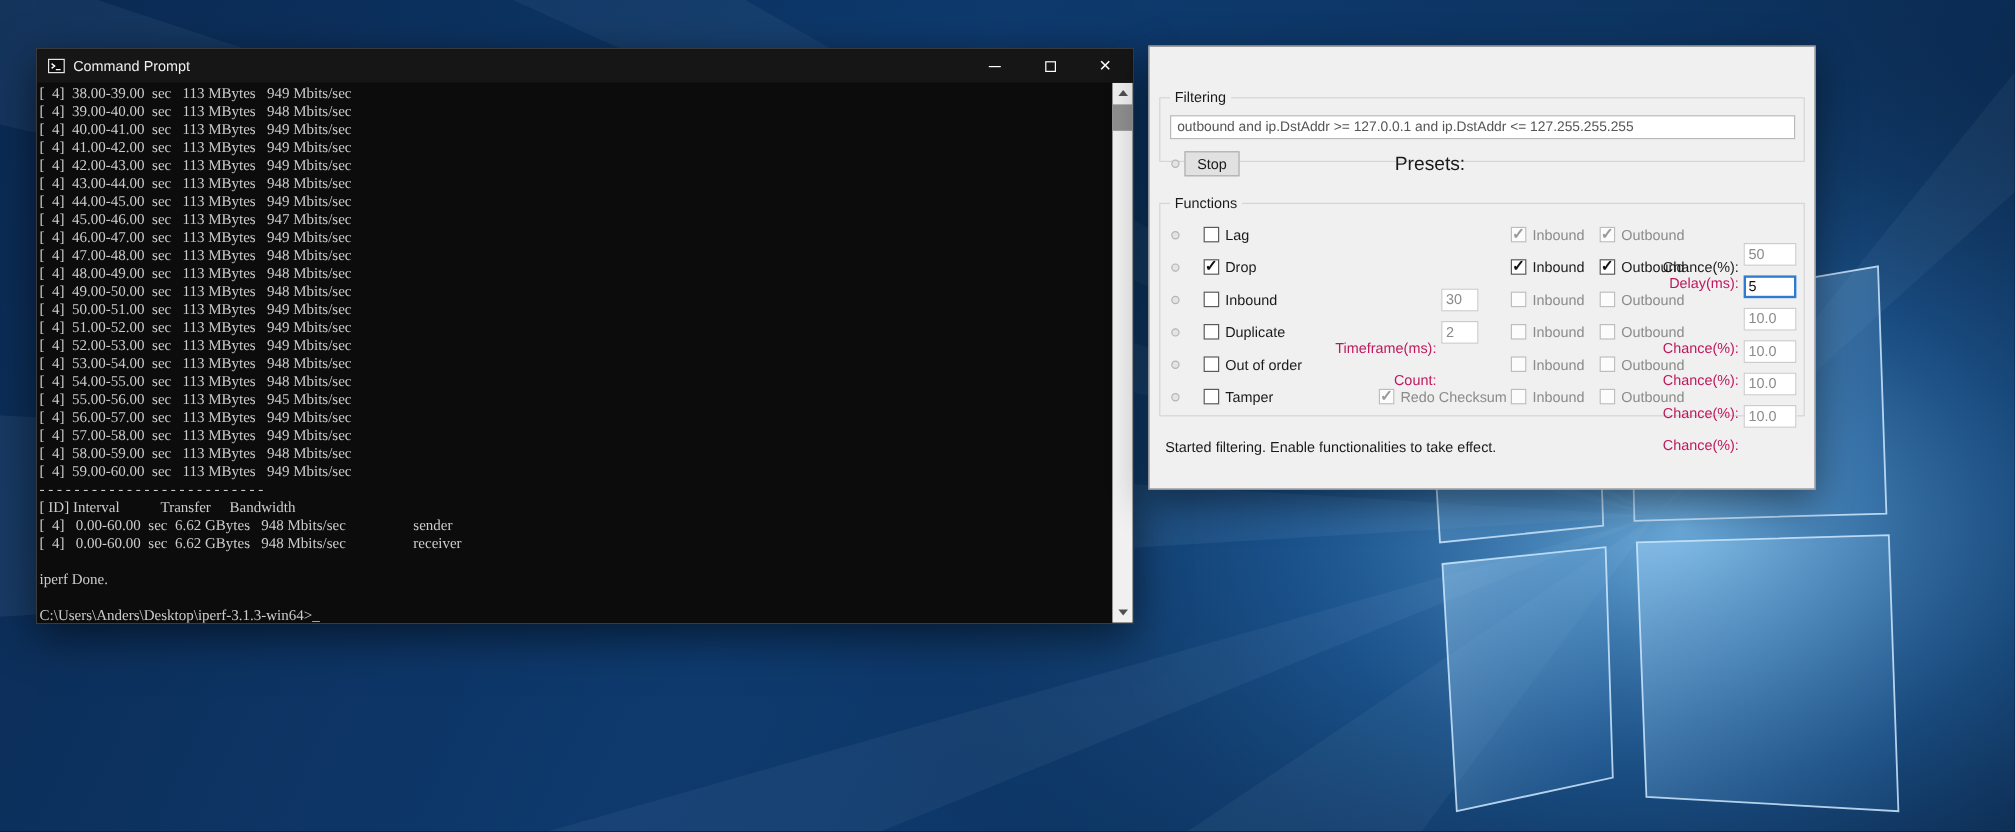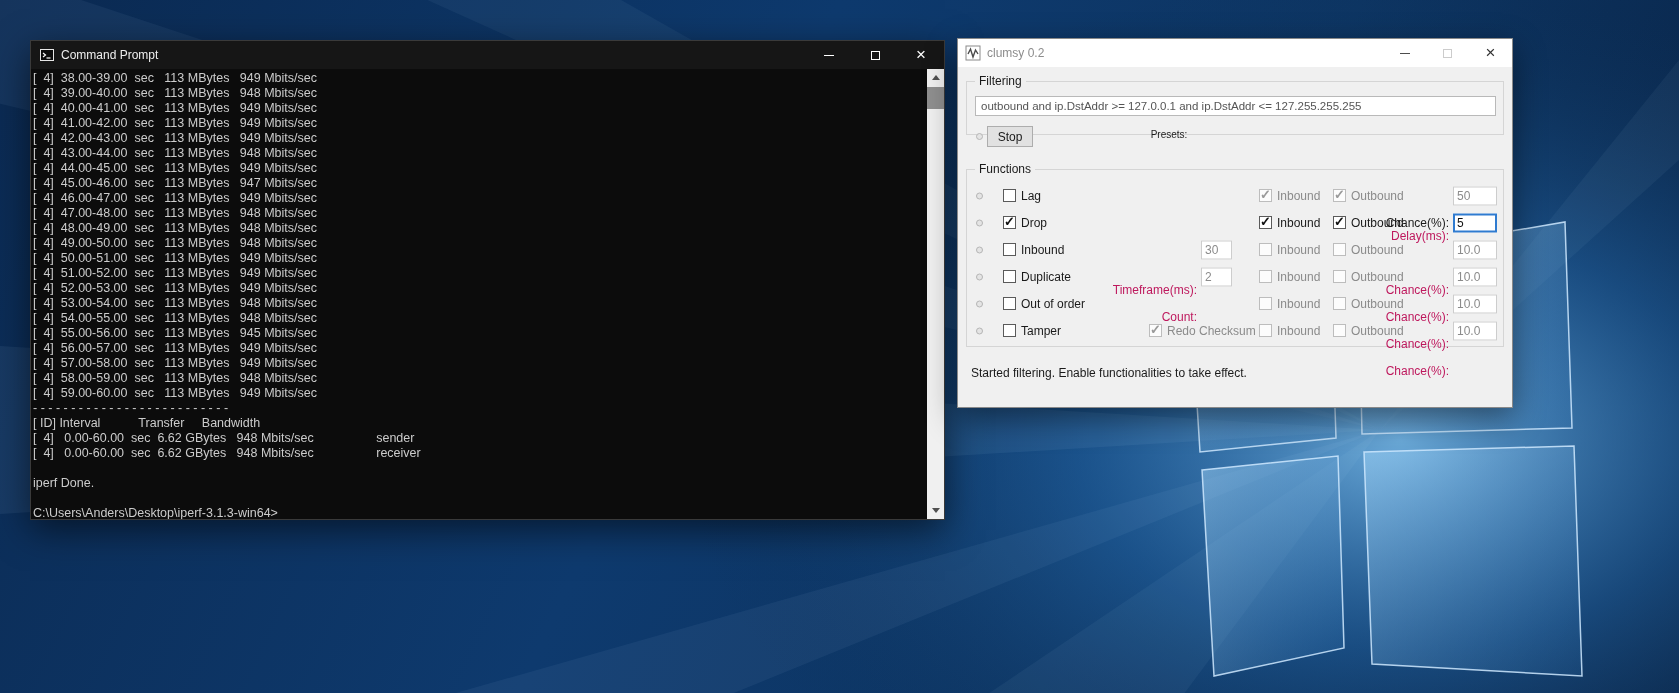--- a/index.html
+++ b/index.html
@@ -18,21 +18,21 @@
   .cmd-icon { width:16px; height:16px; margin:0 6px 0 8px; flex:0 0 auto; }
   .cmd-title { color:#eeeeee; font-size:12px; }
   .win-btns { margin-left:auto; display:flex; height:28px; }
   .wbtn { width:46px; height:28px; display:flex; align-items:center; justify-content:center; cursor:default; }
   .g-min { width:10px; height:1px; background:#ffffff; }
   .g-max { width:9px; height:9px; border:1px solid #ffffff; }
   .g-close::before { content:"×"; color:#ffffff; font-size:17px; line-height:1; }
 
   .cmd-body { position:absolute; left:0; top:28px; right:0; bottom:0; background:#0c0c0c;
               padding:2px 20px 0 2px; overflow:hidden; }
-  .console-text, .prompt-line { font-family:Liberation Sans, sans-serif; font-size:12.5px;
+  .console-text, .prompt-line { font-family:Liberation Serif, serif; font-size:12.5px;
               line-height:15px; color:#cccccc; white-space:pre; }
   .prompt-line { margin-top:15px; }
   .cursor { color:#cfcfcf; }
 
   .scrollbar { position:absolute; right:0; top:0; bottom:0; width:17px; background:#f0f0f0; }
   .sb-arrow { position:absolute; left:0; width:17px; height:17px; display:flex; align-items:center; justify-content:center; }
   .sb-arrow.up { top:0; } .sb-arrow.down { bottom:0; }
   .tri-up { width:0; height:0; border-left:4px solid transparent; border-right:4px solid transparent; border-bottom:5px solid #505050; }
   .tri-down { width:0; height:0; border-left:4px solid transparent; border-right:4px solid transparent; border-top:5px solid #505050; }
   .sb-thumb { position:absolute; left:0; top:18px; width:17px; height:22px; background:#8f8f8f; }
@@ -57,37 +57,37 @@
   .gb-functions { left:8px; top:130px; width:538px; height:178px; }
 
   .filter-input { position:absolute; left:8px; top:14px; width:521px; height:20px;
                   border:1px solid #b9b9b9; background:#ffffff; font-family:"Liberation Sans",sans-serif;
                   font-size:11.5px; color:#555555; padding:0 5px; }
   .led { width:7px; height:7px; border-radius:50%; background:#e4e4e4; border:1px solid #b5b5b5; }
   .led-stop { position:absolute; left:9px; top:51px; }
   .stop-btn { position:absolute; left:20px; top:44px; width:46px; height:21px;
               background:#e1e1e1; border:1px solid #adadad; font-size:12px; color:#1a1a1a;
               font-family:"Liberation Sans",sans-serif; }
-  .presets-label { position:absolute; left:150px; top:47px; width:104px; text-align:center;
-                   font-size:10px; color:#1a1a1a; }
+  .presets-label { position:absolute; left:150px; top:47px; width:104px; text-align:right;
+                   font-size:16px; color:#1a1a1a; }
   .preset-combo { position:absolute; left:257px; top:44px; width:274px; height:21px;
                   background:linear-gradient(#f7f7f7,#e9e9e9); border:1px solid #9d9d9d;
                   display:flex; align-items:center; padding:0 6px; font-size:12px; color:#1a1a1a; }
   .combo-chevron { margin-left:auto; width:0; height:0; border-left:4px solid transparent;
                    border-right:4px solid transparent; border-top:5px solid #444444; }
 
   .fn-rows { position:absolute; left:0; top:12px; right:0; }
   .fn-row { position:relative; height:27px; }
   .pos { position:absolute; top:50%; transform:translateY(-50%); }
   .cb-group { display:flex; align-items:center;padding-left:14px; }
   .x-led { left:9px; } .x-main { left:22px; } .x-in { left:278px; } .x-out { left:352px; }
   .x-midlabel { left:118px; width:112px; text-align:right; }
   .x-midinput { left:234px; width:31px; }
   .x-chlabel { left:378px; width:104px; text-align:right; }
-  .x-chinput { left:486px; width:44px; }
+  .x-chinput { left:486px; width:44px;margin-top:16px; }
   .x-redo { left:168px; }
 
   .cb { width:13px; height:13px; background:#ffffff; border:1px solid #5a5a5a; position:relative; flex:0 0 auto; }
   .cb.checked::after { content:"✓"; position:absolute; left:0px; top:-3px; font-size:13px; font-weight:bold; color:#111111; }
   .cb.disabled { border-color:#bdbdbd; background:#fcfcfc; }
   .cb.disabled.checked::after { color:#9a9a9a; }
   .cb-label { font-size:12px; color:#1a1a1a; padding-left:5px; white-space:nowrap; }
   .cb-group.disabled .cb-label { color:#8b8b8b; }
   .field-label { font-size:12px; color:#1a1a1a; white-space:nowrap; }
   .field-label.disabled { color:#be185d;margin-top:40px; }
@@ -186,38 +186,20 @@
           </div>
         <div class="sb-thumb"></div>
         <div class="sb-arrow down">
             <span class="tri-down"></span>
           </div>
       </div>
     </div>
   </div>
 
   <div class="clumsy-window">
-    <div class="cl-titlebar">
-      <svg class="cl-icon" viewBox="0 0 16 16">
-        <rect x="1" y="1" width="14" height="14" fill="#ffffff" stroke="#8a8a8a"></rect>
-        <polyline points="3,9 5.5,4 8,12 10.5,5 13,9" stroke="#4a4a4a" stroke-width="1.4" fill="none"></polyline>
-      </svg>
-      <span class="cl-title">clumsy 0.2</span>
-      <div class="win-btns">
-        <div class="clbtn">
-            <span class="g-min2"></span>
-          </div>
-        <div class="clbtn">
-            <span class="g-max2"></span>
-          </div>
-        <div class="clbtn">
-            <span class="g-close2"></span>
-          </div>
-      </div>
-    </div>
 
     <div class="groupbox gb-filtering">
       <span class="gb-label">Filtering</span>
       <input class="filter-input" type="text" value="outbound and ip.DstAddr &gt;= 127.0.0.1 and ip.DstAddr &lt;= 127.255.255.255" style="">
       <span class="led led-stop"></span>
       <button class="stop-btn">Stop</button>
       <span class="presets-label">Presets:</span>
     </div>
 
     <div class="groupbox gb-functions">

